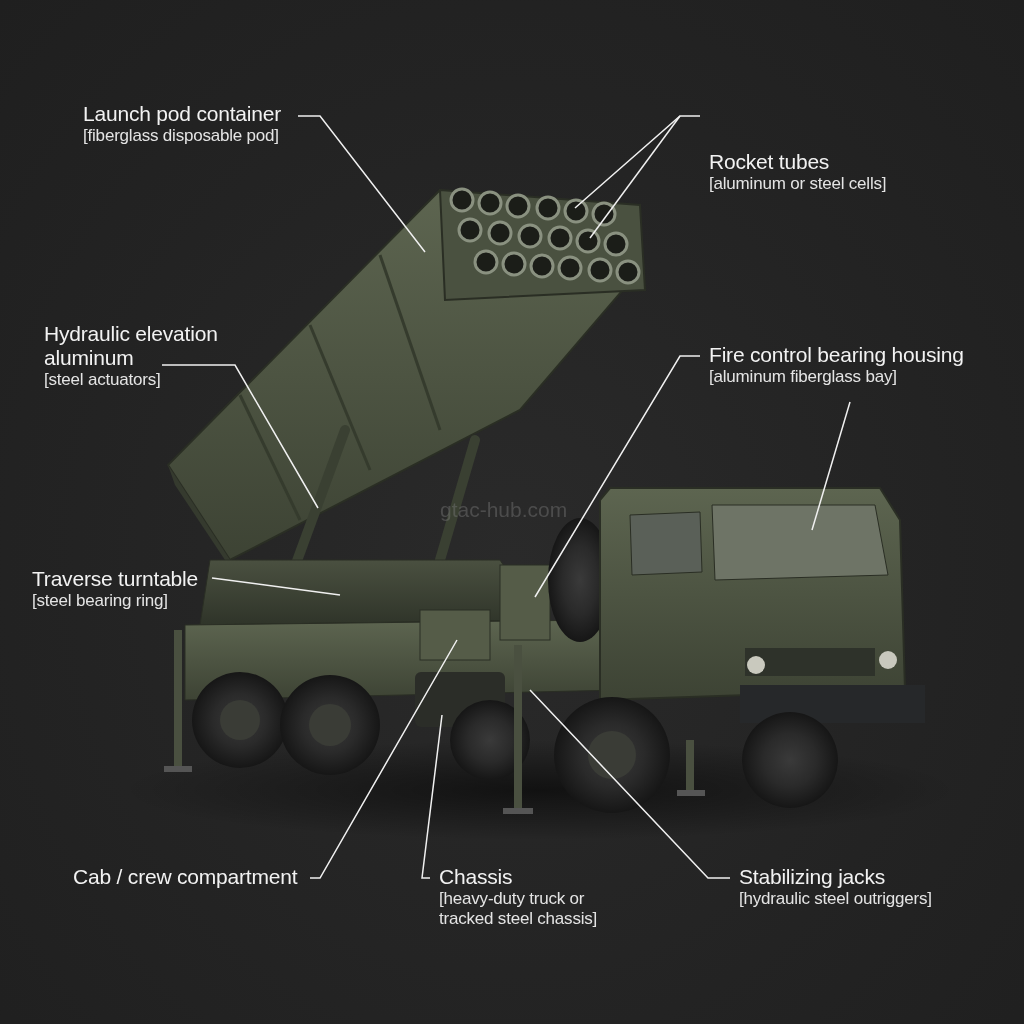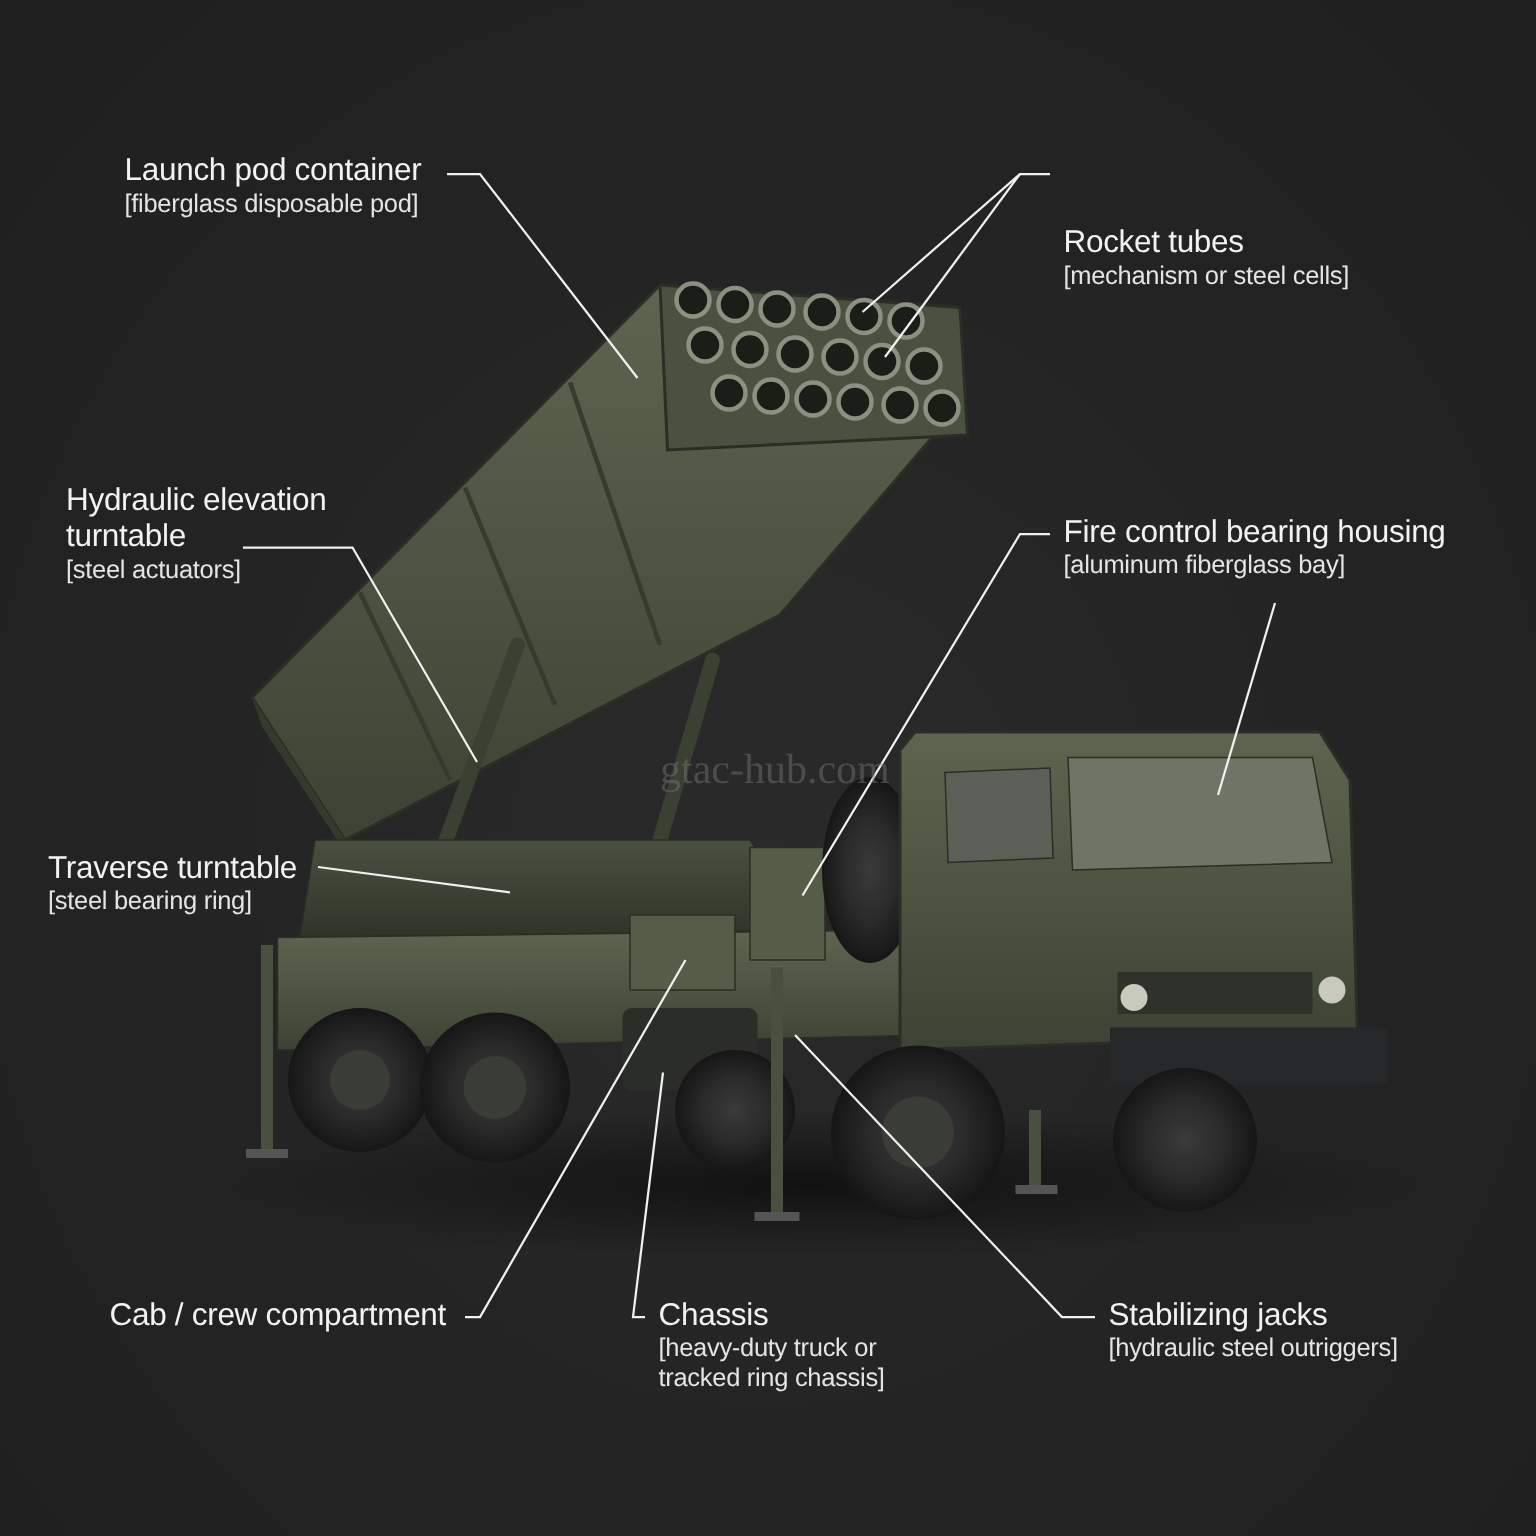--- a/index.html
+++ b/index.html
@@ -8,21 +8,21 @@
       background: #232323;
       font-family: "Liberation Sans", "DejaVu Sans", sans-serif;
       position: relative;
     }
     .stage { position: absolute; left: 0; top: 0; width: 1024px; height: 1024px;
       background: radial-gradient(ellipse at 50% 55%, #2a2a2a 0%, #232323 60%, #1f1f1f 100%); }
     svg.art { position: absolute; left: 0; top: 0; }
     .label { position: absolute; color: #f2f2f2; line-height: 1.15; }
     .label .title { font-size: 21px; display: block; letter-spacing: -0.2px; }
     .label .sub { font-size: 17px; display: block; color: #e4e4e4; letter-spacing: -0.2px; }
-    .watermark { position: absolute; left: 440px; top: 498px; font-size: 28px; color: rgba(120,120,120,0.45); font-family: Liberation Serif, serif; }
+    .watermark { position: absolute; left: 440px; top: 498px; font-size: 21px; color: rgba(120,120,120,0.45); }
   </style>
 </head>
 <body>
 
 <div class="stage">
 
   <svg class="art" width="1024" height="1024" viewBox="0 0 1024 1024">
     <defs>
       <linearGradient id="olive" x1="0" y1="0" x2="0" y2="1">
         <stop offset="0" stop-color="#5d6550"></stop>
@@ -137,47 +137,47 @@
     </g>
   </svg>
 
   <div class="label" style="left:83px; top:102px;">
     <span class="title">Launch pod container</span>
     <span class="sub">[fiberglass disposable pod]</span>
   </div>
 
   <div class="label" style="left:709px; top:102px;margin-top:48px;">
     <span class="title">Rocket tubes</span>
-    <span class="sub">[mechanism or steel cells]</span>
+    <span class="sub">[aluminum or steel cells]</span>
   </div>
 
   <div class="label" style="left:44px; top:322px;">
     <span class="title">Hydraulic elevation</span>
-    <span class="title">turntable</span>
+    <span class="title">aluminum</span>
     <span class="sub">[steel actuators]</span>
   </div>
 
   <div class="label" style="left:709px; top:343px;">
     <span class="title">Fire control bearing housing</span>
     <span class="sub">[aluminum fiberglass bay]</span>
   </div>
 
   <div class="label" style="left:32px; top:567px;">
     <span class="title">Traverse turntable</span>
     <span class="sub">[steel bearing ring]</span>
   </div>
 
   <div class="label" style="left:73px; top:865px;">
     <span class="title">Cab / crew compartment</span>
   </div>
 
   <div class="label" style="left:439px; top:865px;">
     <span class="title">Chassis</span>
     <span class="sub">[heavy-duty truck or</span>
-    <span class="sub">tracked ring chassis]</span>
+    <span class="sub">tracked steel chassis]</span>
   </div>
 
   <div class="label" style="left:739px; top:865px;">
     <span class="title">Stabilizing jacks</span>
     <span class="sub">[hydraulic steel outriggers]</span>
   </div>
 
   <div class="watermark">gtac-hub.com</div>
 </div>
 

